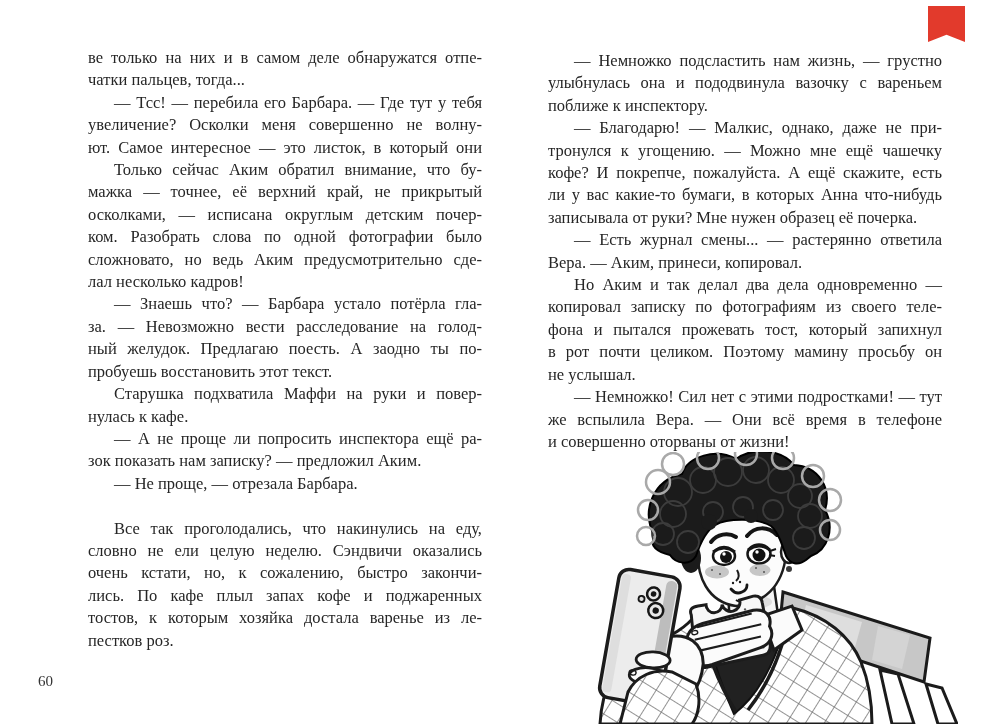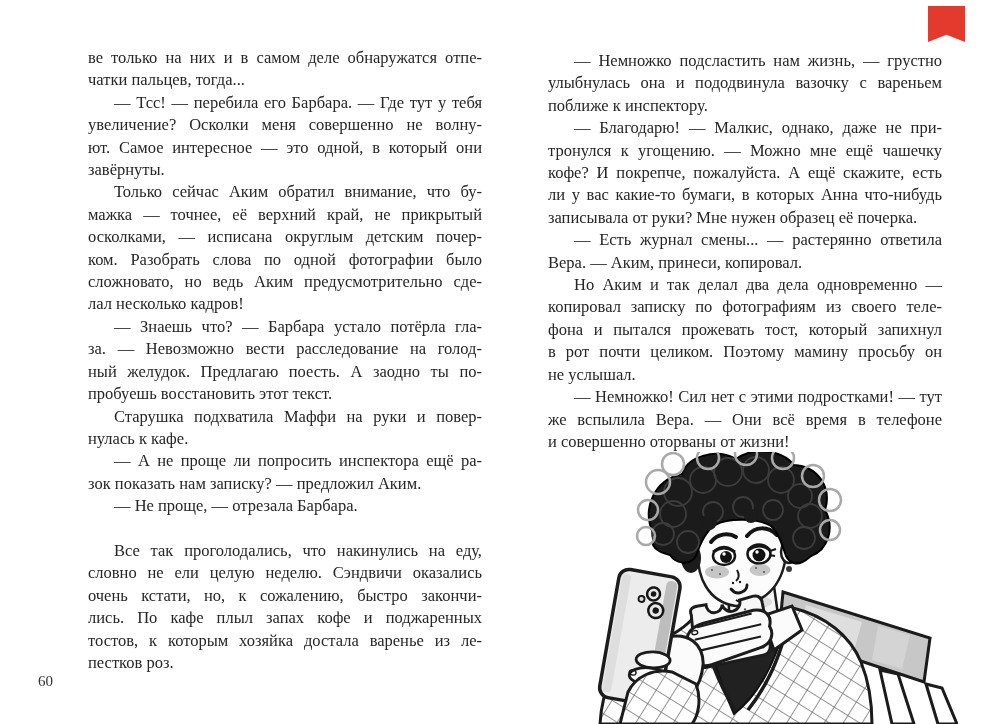--- a/index.html
+++ b/index.html
@@ -33,22 +33,21 @@
   <div class="bookmark" style="background: rgb(226, 58, 44);"></div>
 
   <div class="page-text left">
       <div class="para">
         <div class="line first">ве только на них и в самом деле обнаружатся отпе-</div>
         <div class="line last">чатки пальцев, тогда...</div>
       </div>
       <div class="para indent">
         <div class="line first">— Тсс! — перебила его Барбара. — Где тут у тебя</div>
         <div class="line">увеличение? Осколки меня совершенно не волну-</div>
-        <div class="line">ют. Самое интересное — это одной, в который они</div>
-        <div class="line last">завёрнуты.</div>
+        <div class="line">ют. Самое интересное — это листок, в который они</div>
       </div>
       <div class="para indent">
         <div class="line first">Только сейчас Аким обратил внимание, что бу-</div>
         <div class="line">мажка — точнее, её верхний край, не прикрытый</div>
         <div class="line">осколками, — исписана округлым детским почер-</div>
         <div class="line">ком. Разобрать слова по одной фотографии было</div>
         <div class="line">сложновато, но ведь Аким предусмотрительно сде-</div>
         <div class="line last">лал несколько кадров!</div>
       </div>
       <div class="para indent">

